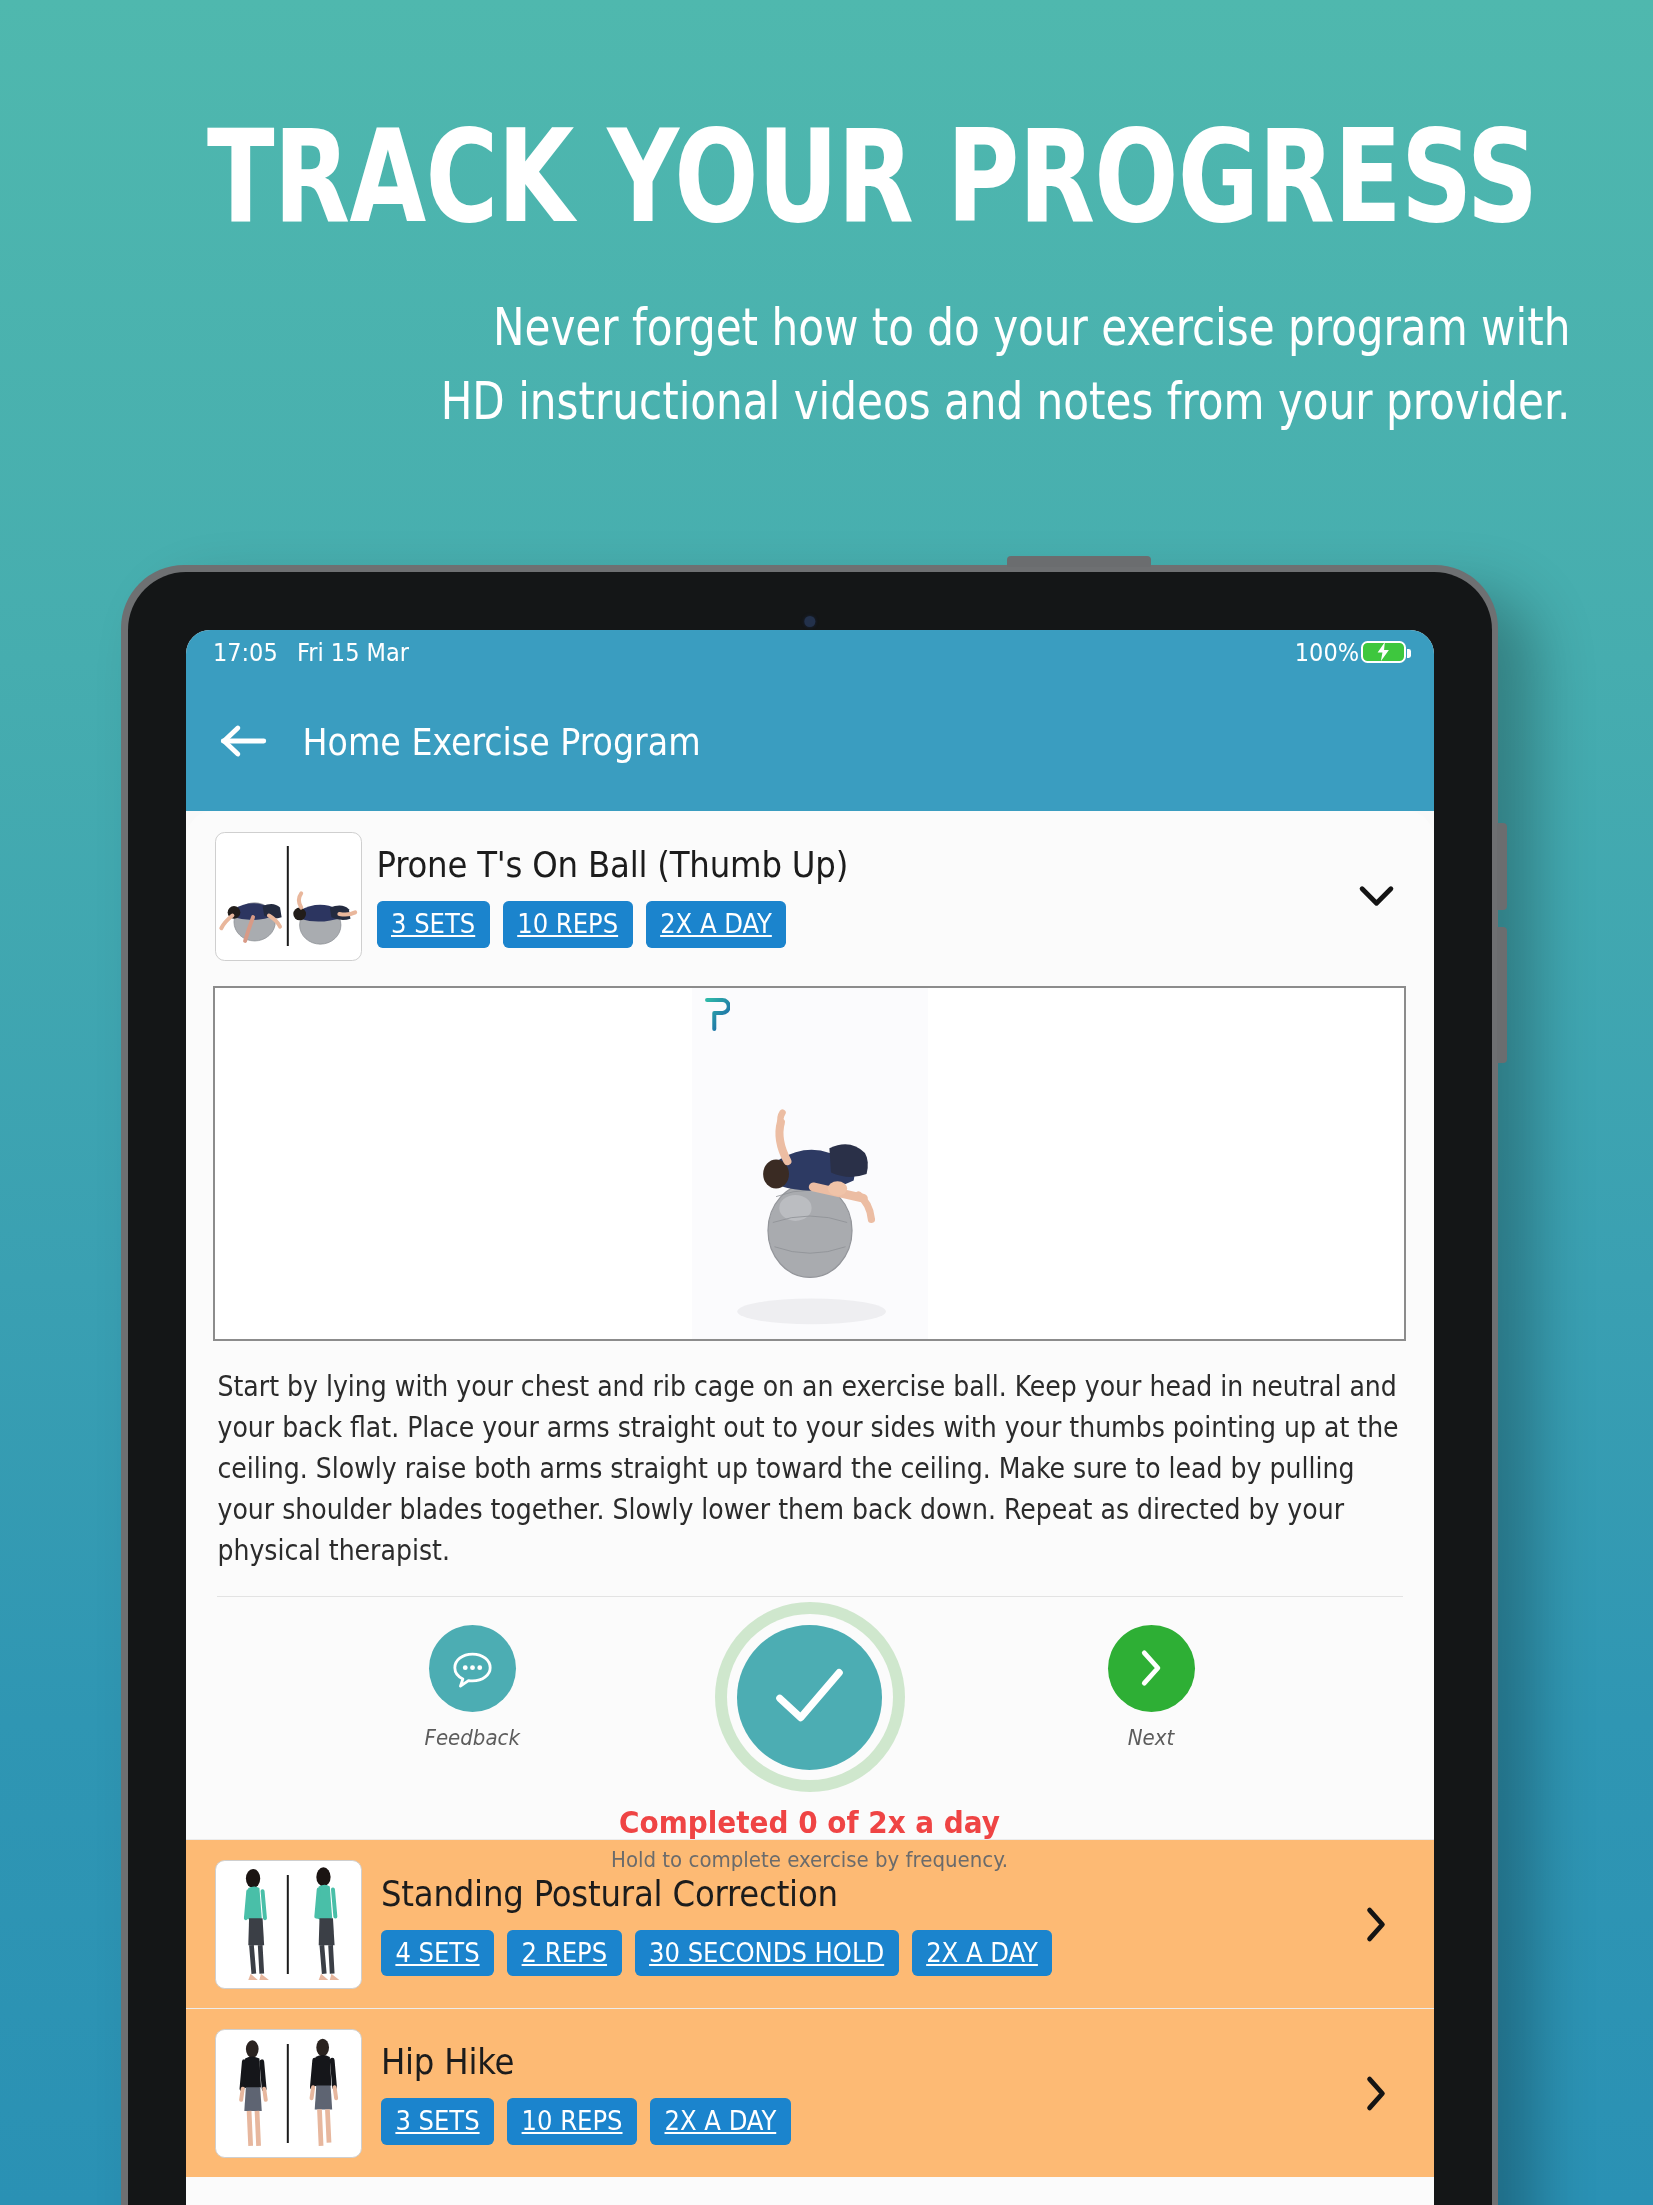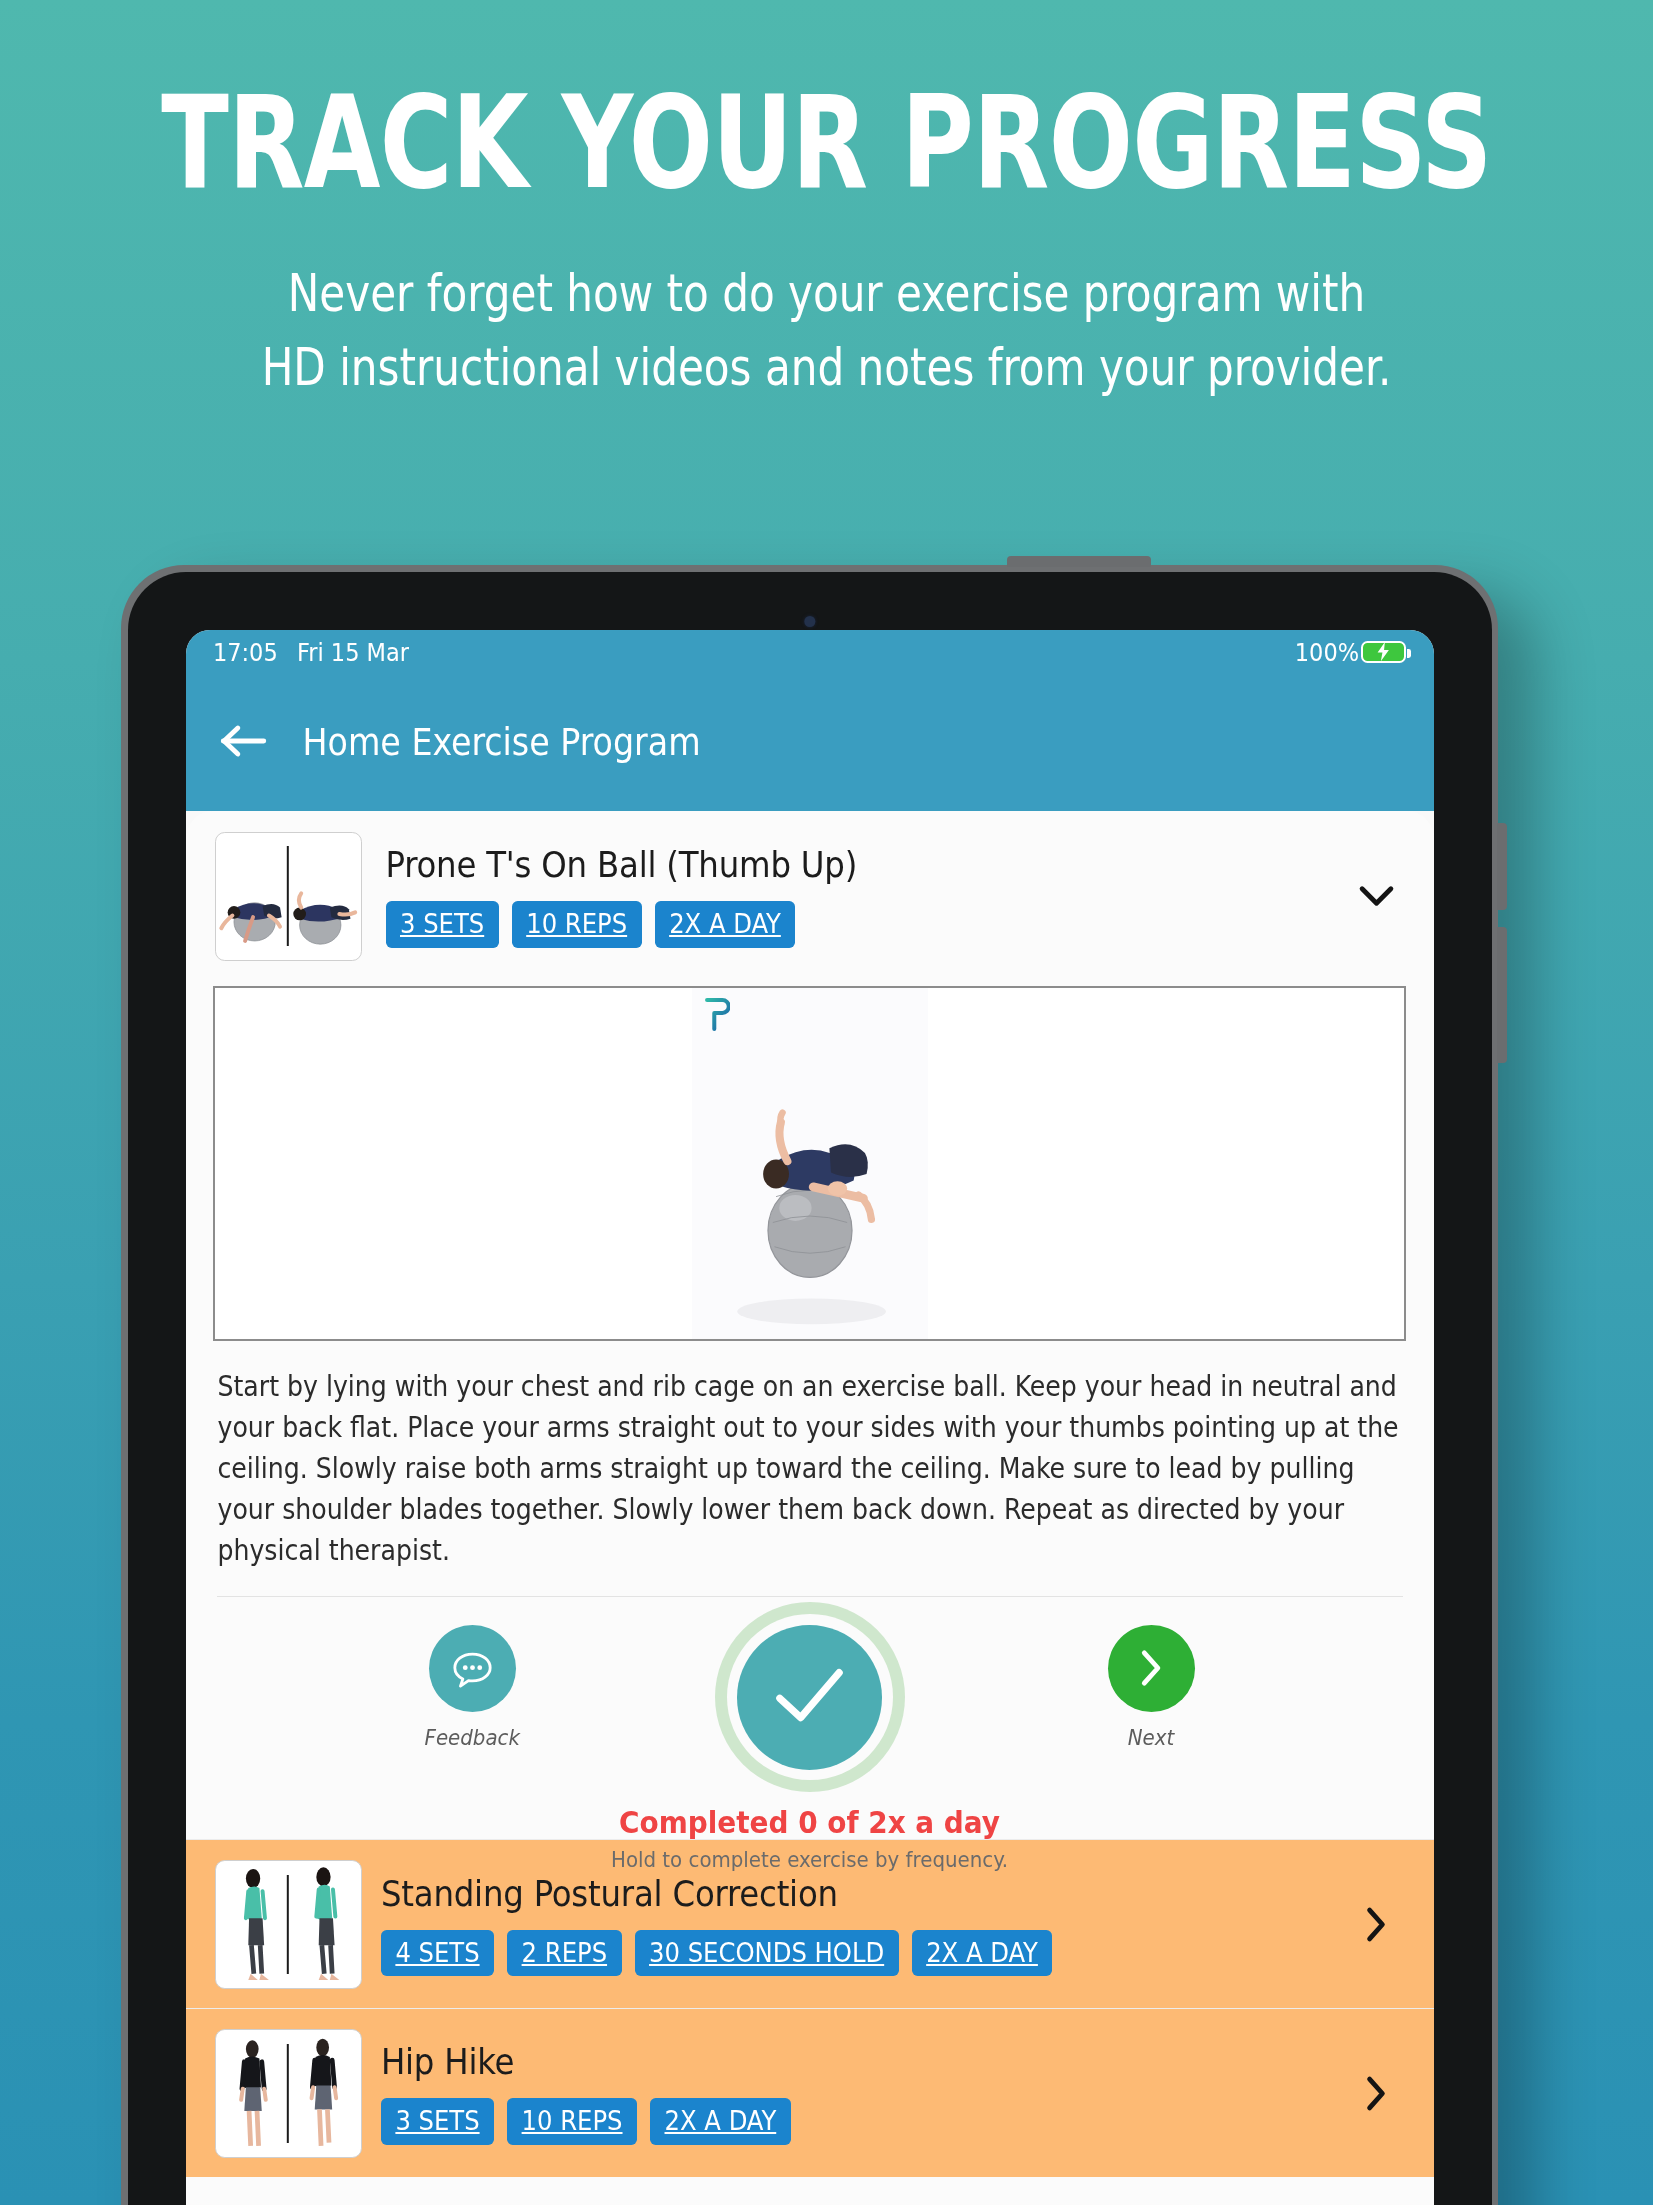--- a/index.html
+++ b/index.html
@@ -4,21 +4,21 @@
 <style>
   * { margin:0; padding:0; box-sizing:border-box; }
   html,body { width:1653px; height:2205px; overflow:hidden; }
   body {
     font-family:"Liberation Sans", sans-serif;
     background:linear-gradient(180deg,#4FB8AE 0%,#46ADAF 30%,#3AA0B2 58%,#2F96B3 78%,#2A91B4 100%);
     position:relative;
   }
 
   
-  .promo { width:100%; text-align:center; padding-top:79px; }
+  .promo { width:100%; text-align:right; padding-top:113px; }
   .promo-title{
     font-family:"DejaVu Sans Condensed","Liberation Sans Narrow","Liberation Sans",sans-serif;
     font-weight:700; font-size:128px; line-height:1.0; color:#ffffff;
     letter-spacing:-0.8px; transform:scaleX(0.86); transform-origin:center;
     white-space:nowrap;
   }
   .promo-sub{
     margin-top:50px;
     font-family:"DejaVu Sans Condensed","Liberation Sans Narrow","Liberation Sans",sans-serif;
     font-weight:400; font-size:52px; line-height:1.42; color:#ffffff;
@@ -99,21 +99,21 @@
     width:147px; height:129px; background:#fff; border:1.6px solid #cfcfcf;
     border-radius:9.7px; flex:none; position:relative; overflow:hidden;
     display:flex; align-items:center; justify-content:center;
   }
   .thumb .divider{
     position:absolute; left:50%; top:11%; width:2.4px; height:78%;
     background:#1b1b1b; transform:translateX(-50%);
   }
   .th-half{ width:50%; height:100%; position:relative; }
 
-  .card-head-txt{ margin-left:24px; flex:1; }
+  .card-head-txt{ margin-left:15px; flex:1; }
   .ex-title{ font-size:36px; color:#1c1c1c; font-weight:400; letter-spacing:-0.2px;
     font-family:"DejaVu Sans Condensed","Liberation Sans Narrow","Liberation Sans",sans-serif; }
   .badges{ display:flex; gap:13px; margin-top:16px; flex-wrap:wrap; }
   .badge{
     background:#1b84cd; color:#fff; border-radius:5.7px;
     padding:9px 14.5px 10.5px 14.5px; font-size:27px; line-height:1;
     font-family:"DejaVu Sans Condensed","Liberation Sans Narrow","Liberation Sans",sans-serif;
     text-decoration:underline;
   }
   .chev{ flex:none; width:57px; display:flex; align-items:center; justify-content:center; }

